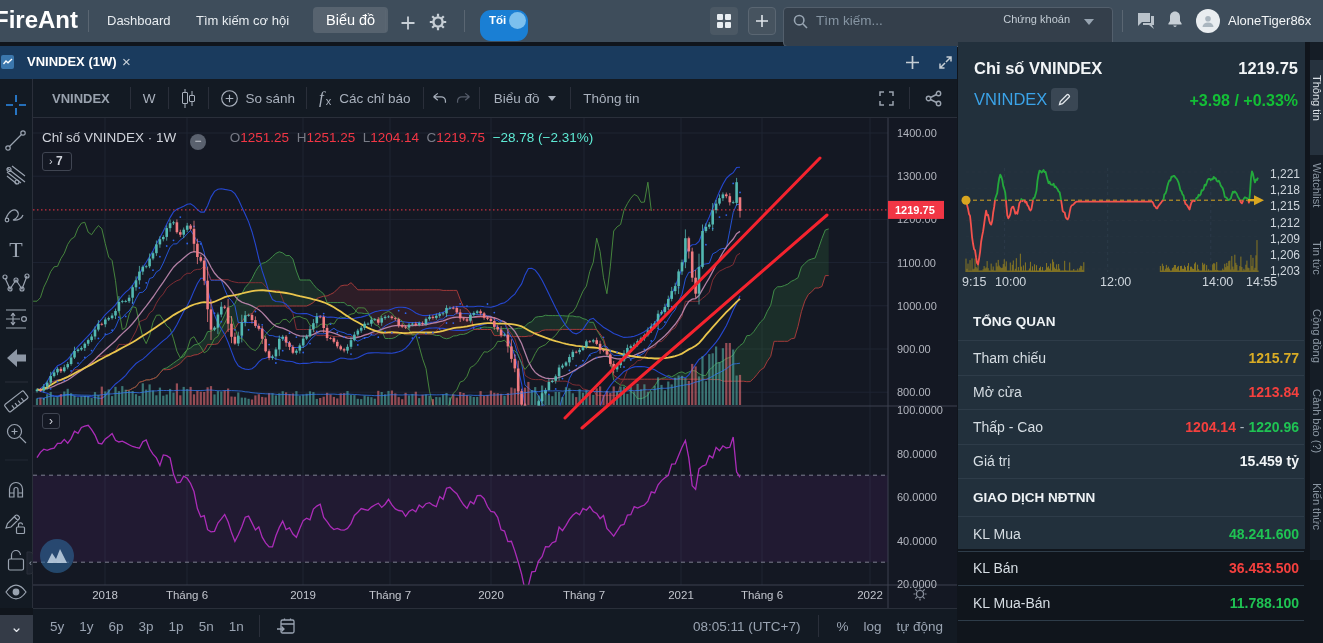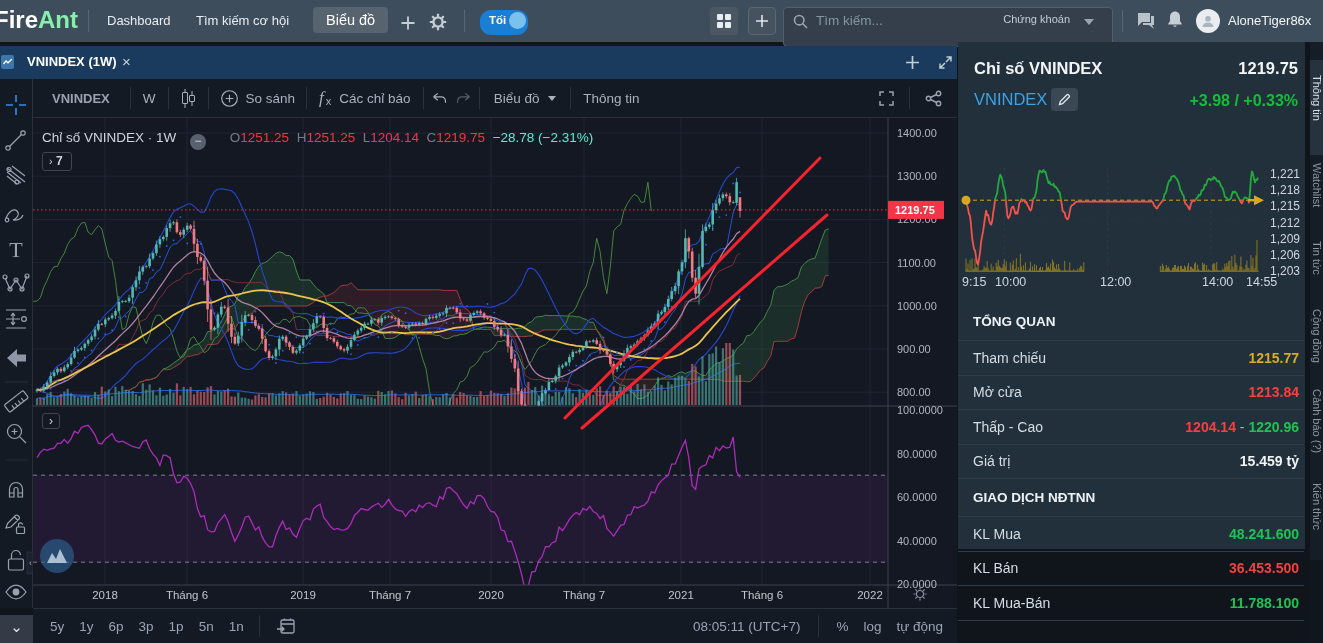--- a/index.html
+++ b/index.html
@@ -27,41 +27,41 @@
 .sbhead { font-weight:bold; color:#eef2f5; font-size:13.5px; padding:0 15px; display:flex; align-items:center; height:38px; border-bottom:1px solid #2e3c49;}
 .rstrip { position:absolute; left:1310px; top:42px; width:13px; height:601px; background:#151d26; }
 .vtab { position:absolute; left:0; width:13px; writing-mode:vertical-rl; font-size:11px; color:#8b97a3; text-align:center; }
 .grn { color:#1fc353; } .red { color:#f4403e; } .yel { color:#d9ac25; } .wht { color:#f2f5f7; font-weight:bold; }
 svg.ic { display:inline-block; vertical-align:middle; }
 </style>
 </head>
 <body>
 
 <div class="nav">
-  <div class="abs" style="left:-6px;top:6px;font-size:24px;font-weight:bold;color:#fff;">Fire<span style="color:#86efac">Ant</span></div>
+  <div class="abs" style="left:-6px;top:6px;font-size:24px;font-weight:bold;color:#fff;">Fire<span style="color:#ffffff">Ant</span></div>
   <div class="vsep" style="left:88px"></div>
   <div class="navitem" style="left:107px">Dashboard</div>
   <div class="navitem" style="left:196px">Tìm kiếm cơ hội</div>
   <div class="abs" style="left:313px;top:7px;background:#57636f;border-radius:4px;padding:5px 13px;font-size:14.5px;color:#fff;">Biểu đồ</div>
   <div class="vsep" style="left:385px"></div>
   <div class="abs" style="left:400px;top:13px;">
     <svg class="ic" width="16" height="16" viewBox="0 0 16 16">
         <path d="M8 1.5v13M1.5 8h13" stroke="#c7cfd6" stroke-width="1.8"></path>
       </svg>
   </div>
   <div class="abs" style="left:429px;top:12px;">
     <svg class="ic" width="18" height="18" viewBox="0 0 18 18">
         <circle cx="9" cy="9" r="4.6" fill="none" stroke="#c7cfd6" stroke-width="2.4"></circle>
         <g stroke="#c7cfd6" stroke-width="2.2">
           <path d="M9 0.8v3M9 14.2v3M0.8 9h3M14.2 9h3M3.2 3.2l2.1 2.1M12.7 12.7l2.1 2.1M3.2 14.8l2.1-2.1M12.7 5.3l2.1-2.1"></path>
         </g>
       </svg>
   </div>
   <div class="vsep" style="left:464px"></div>
-  <div class="abs" style="left:480px;top:10px;width:48px;height:25px;background:#1a7fd4;border-radius:11px;">
+  <div class="abs" style="left:480px;top:10px;width:48px;height:31px;background:#1a7fd4;border-radius:11px;">
     <span class="abs" style="left:9px;top:4px;font-size:11.5px;color:#fff;font-weight:bold;">Tối</span>
     <i class="abs" style="right:2px;top:2px;width:17px;height:17px;background:#7cc0ee;border-radius:50%;"></i>
   </div>
 
   <div class="abs" style="left:710px;top:7px;width:28px;height:28px;background:#4b5864;border-radius:4px;">
     <svg class="ic abs" style="left:6px;top:6px" width="16" height="16" viewBox="0 0 16 16">
         <g fill="#e8edf1">
           <rect x="1" y="1" width="6" height="6" rx="1"></rect>
           <rect x="9" y="1" width="6" height="6" rx="1"></rect>
           <rect x="1" y="9" width="6" height="6" rx="1"></rect>

